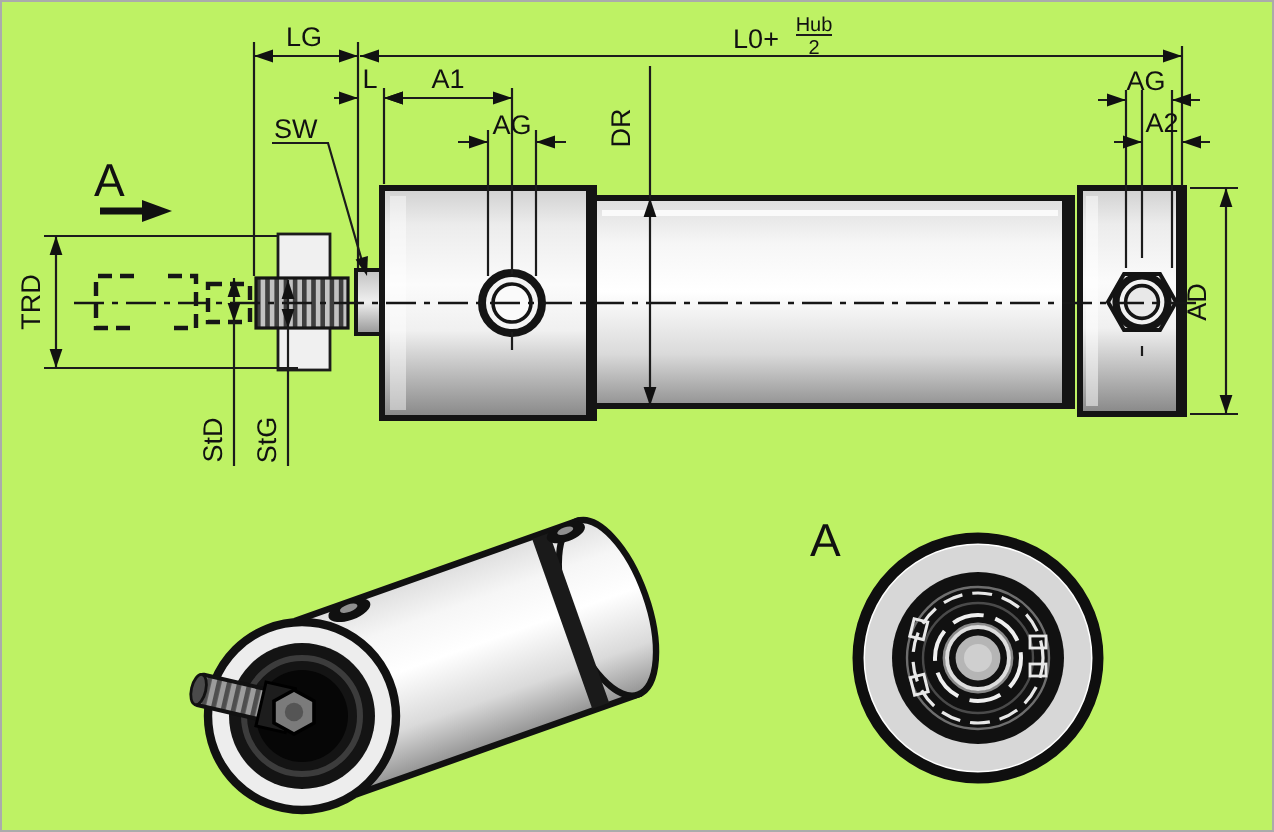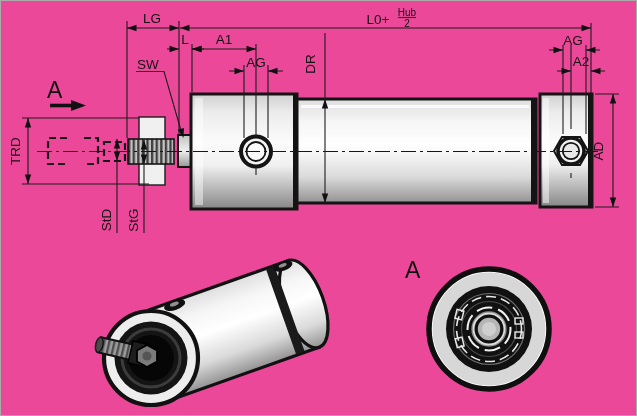--- a/index.html
+++ b/index.html
@@ -1,16 +1,16 @@
 <!DOCTYPE html>
 <html><head>
 <meta charset="utf-8">
 <style>
   html,body{margin:0;padding:0;background:#ffffff;}
-  .stage{width:637px;height:416px;position:relative;background:#ec4899;border:1px solid #ababab;box-sizing:border-box;overflow:hidden;}
+  .stage{width:637px;height:416px;position:relative;background:#bef264;border:1px solid #ababab;box-sizing:border-box;overflow:hidden;}
   svg{display:block;}
   text{font-family:"Liberation Sans","DejaVu Sans",sans-serif;fill:#111;}
   .dim{font-size:13.5px;}
   .dimsmall{font-size:10px;}
   .viewlabel{font-size:23px;}
   .thin{stroke:#1c1c1c;stroke-width:1.1;fill:none;}
   .dash{stroke:#161616;stroke-width:2.2;fill:none;stroke-dasharray:7 4;}
 </style>
 </head>
 <body>

